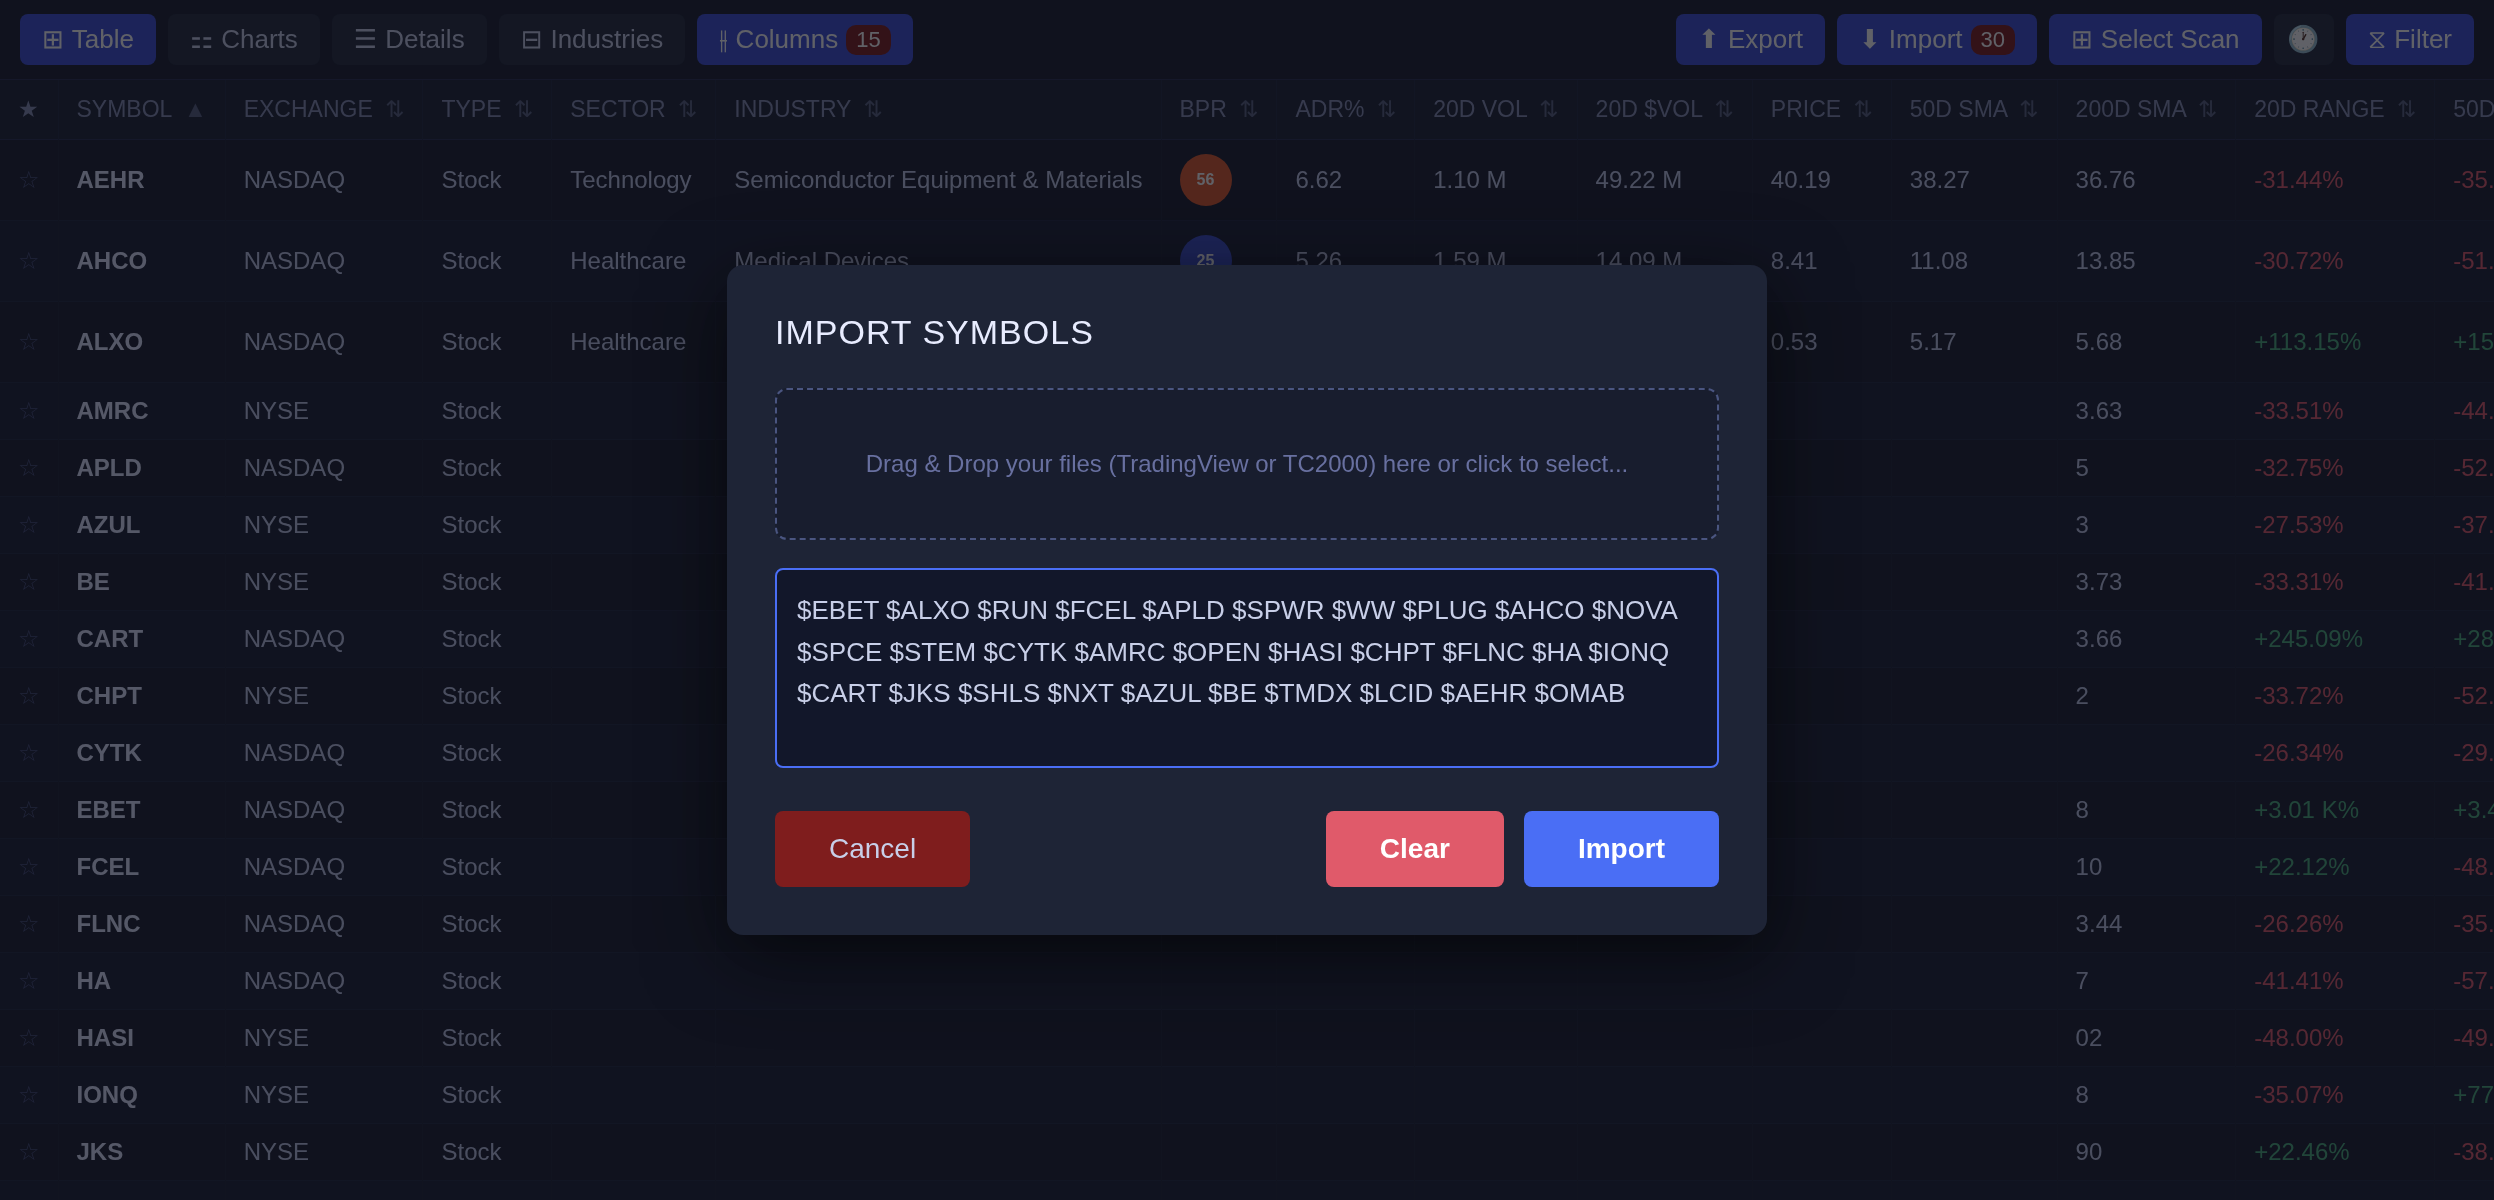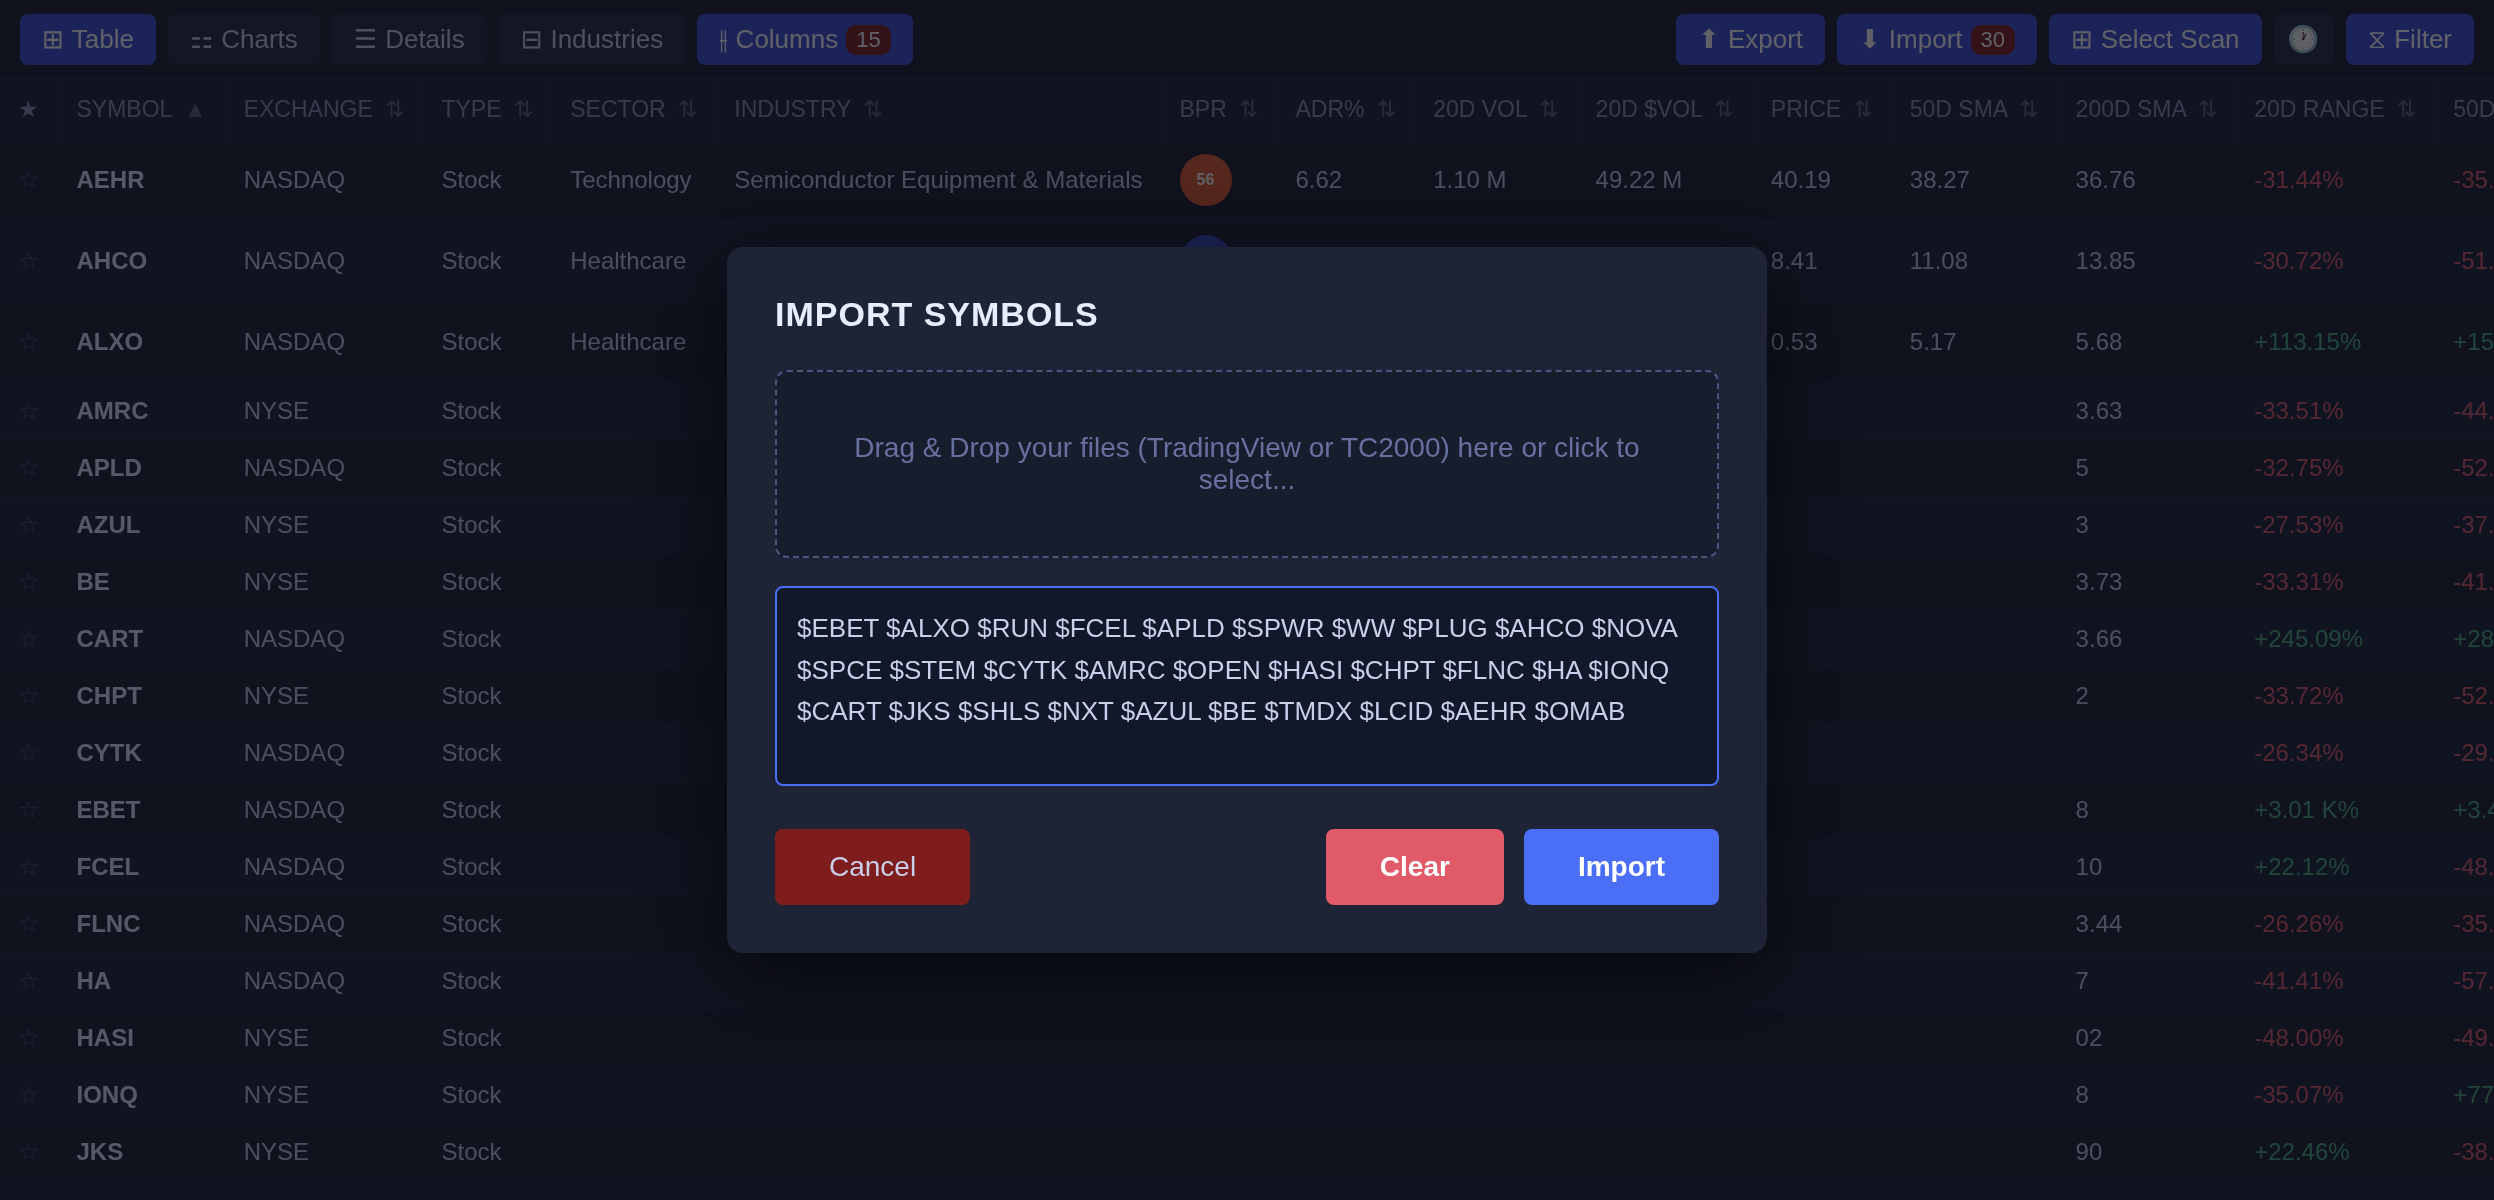--- a/index.html
+++ b/index.html
@@ -159,32 +159,32 @@
     
     .modal {
       background: #1e2436;
       border-radius: 16px;
       width: 1040px;
       padding: 48px;
       box-shadow: 0 20px 80px rgba(0,0,0,0.6);
     }
     .modal-title {
       font-size: 34px;
-      font-weight: 700;
+      font-weight: 400;
       color: #e8ecff;
       margin-bottom: 36px;
       letter-spacing: 1px;
     }
     .drop-zone {
       border: 2px dashed #4a5580;
       border-radius: 12px;
       padding: 60px 40px;
       text-align: center;
       color: #6870a0;
-      font-size: 28px;
+      font-size: 24px;
       margin-bottom: 28px;
       background: #181d2e;
     }
     .symbols-textarea {
       width: 100%;
       height: 200px;
       background: #12172a;
       border: 2px solid #4a6ef5;
       border-radius: 8px;
       color: #c8cfe8;

